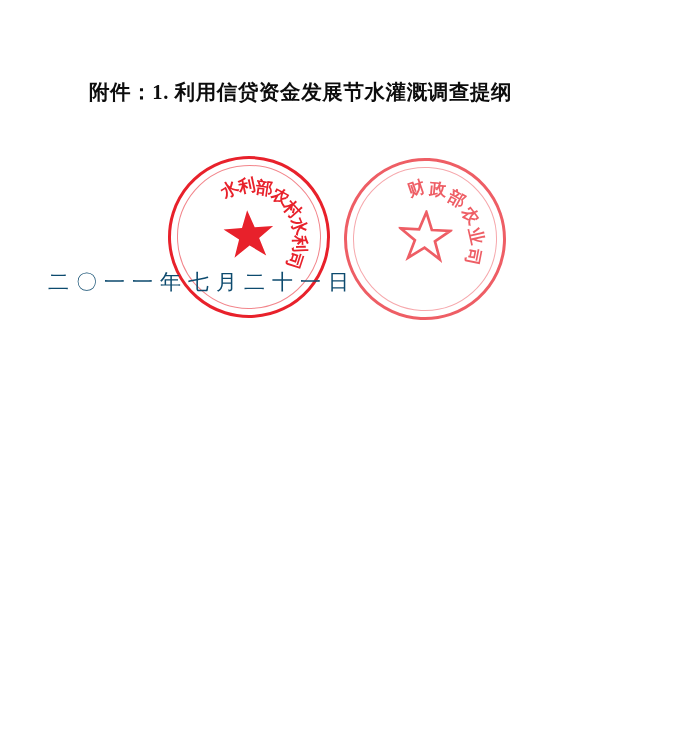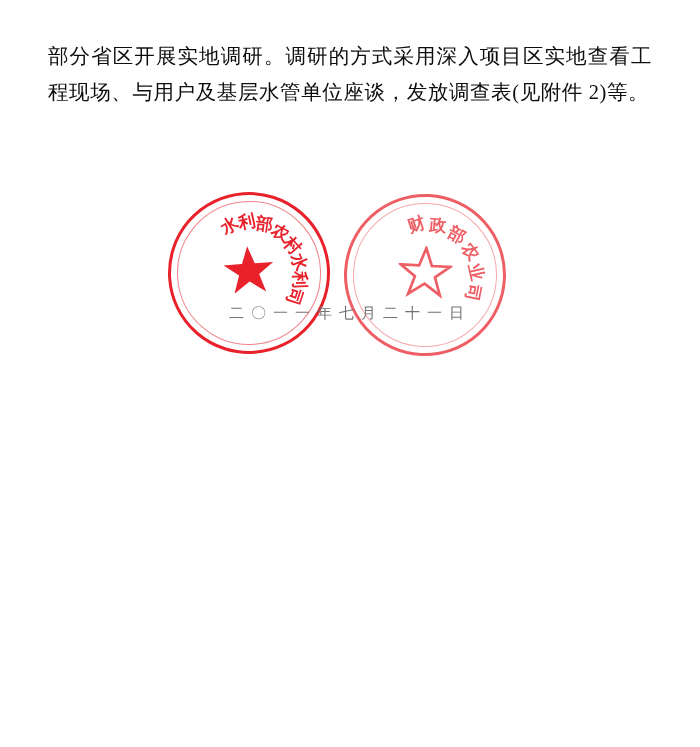--- a/index.html
+++ b/index.html
@@ -118,42 +118,41 @@
     top: 50%;
     transform-origin: 0 0;
     white-space: nowrap;
   }
 
   .date-line {
     position: absolute;
     left: 0;
     right: 0;
     top: 112px;
-    text-align: center;
-    font-size: 15px;
+    font-size: 21px;
     letter-spacing: 7px;
-    color: #737373;
+    color: #0c4a6e;
     font-family: "Liberation Serif", serif;
   }
 </style>
 </head>
 <body>
 
 <div class="page">
 
-  <p class="para">部分省区开展实地调研。调研的方式采用深入项目区实地查看工程现场、与用户及基层水管单位座谈，发放调查表(见附件 2)等。</p>
 
   <div class="gap-small"></div>
 
 
   <div class="gap-med"></div>
 
 
   <div class="gap-large"></div>
 
+  <p class="attach-item first">附件：1. 利用信贷资金发展节水灌溉调查提纲</p>
 
   <div class="seal-area">
 
     <div class="seal left">
       <div class="seal-inner-ring"></div>
       <div class="seal-text">
         <span style="transform: rotate(-118deg) translate(62px) rotate(90deg);">水</span>
         <span style="transform: rotate(-98deg) translate(62px) rotate(90deg);">利</span>
         <span style="transform: rotate(-78deg) translate(62px) rotate(90deg);">部</span>
         <span style="transform: rotate(-58deg) translate(62px) rotate(90deg);">农</span>

